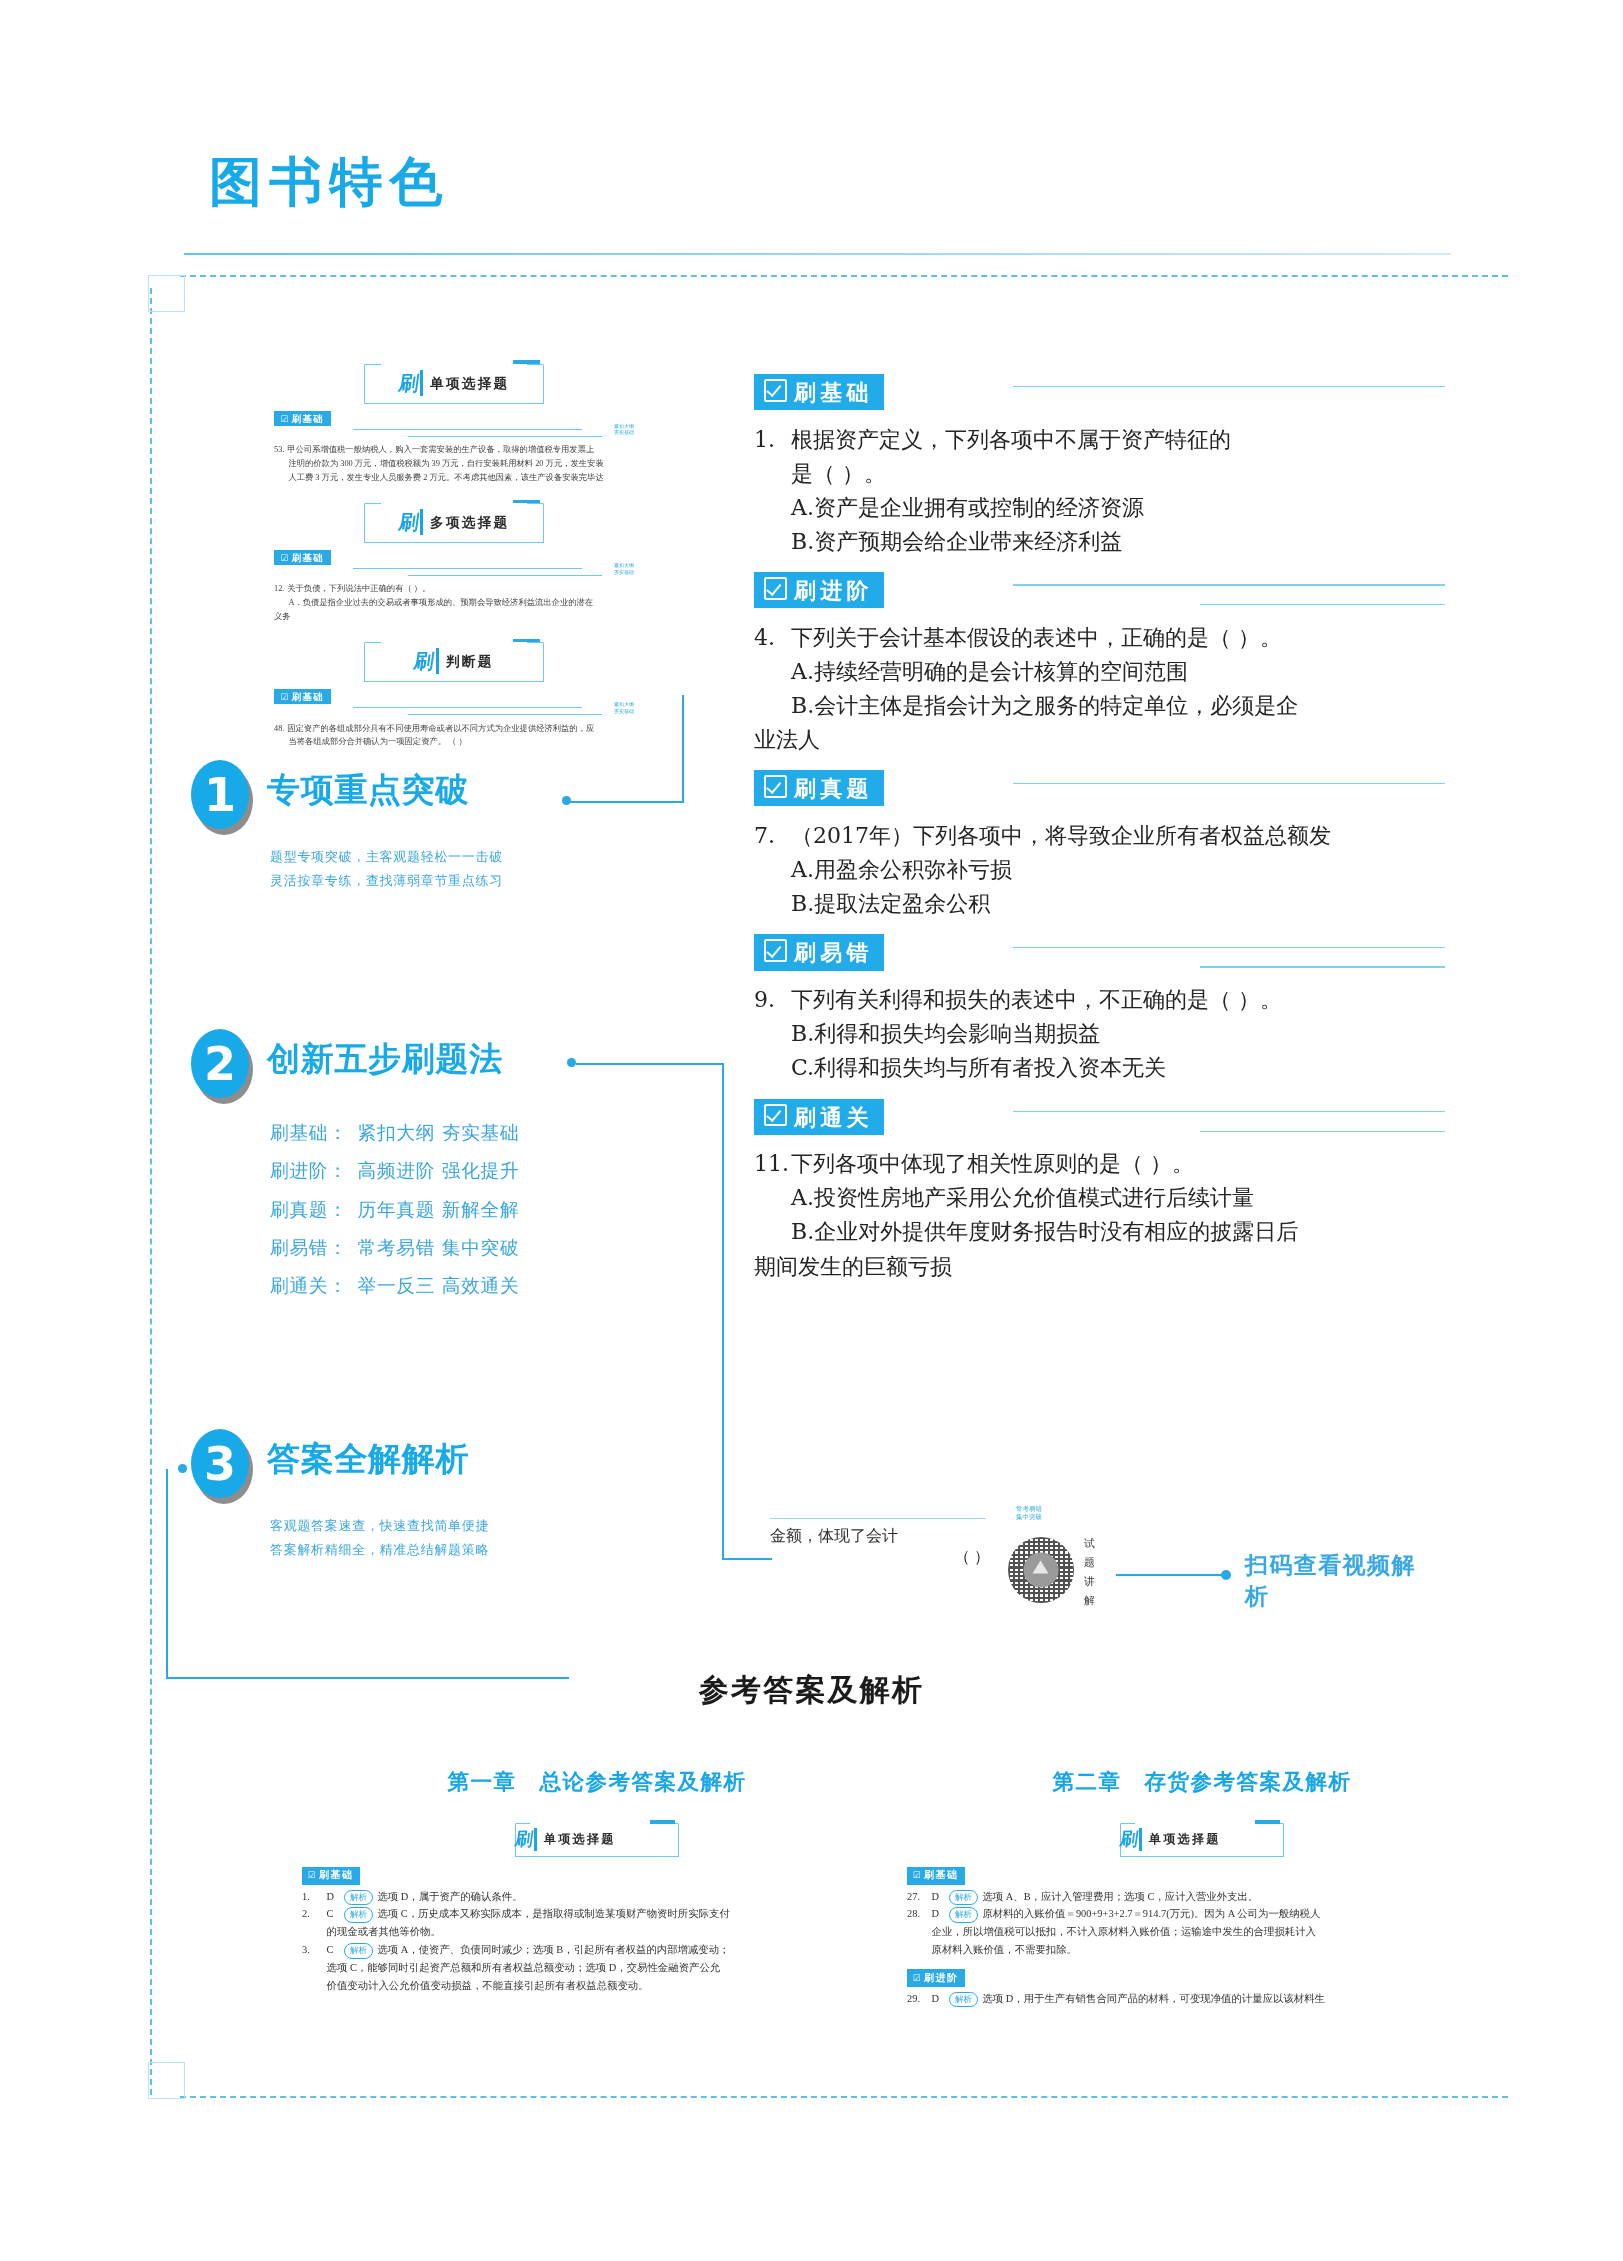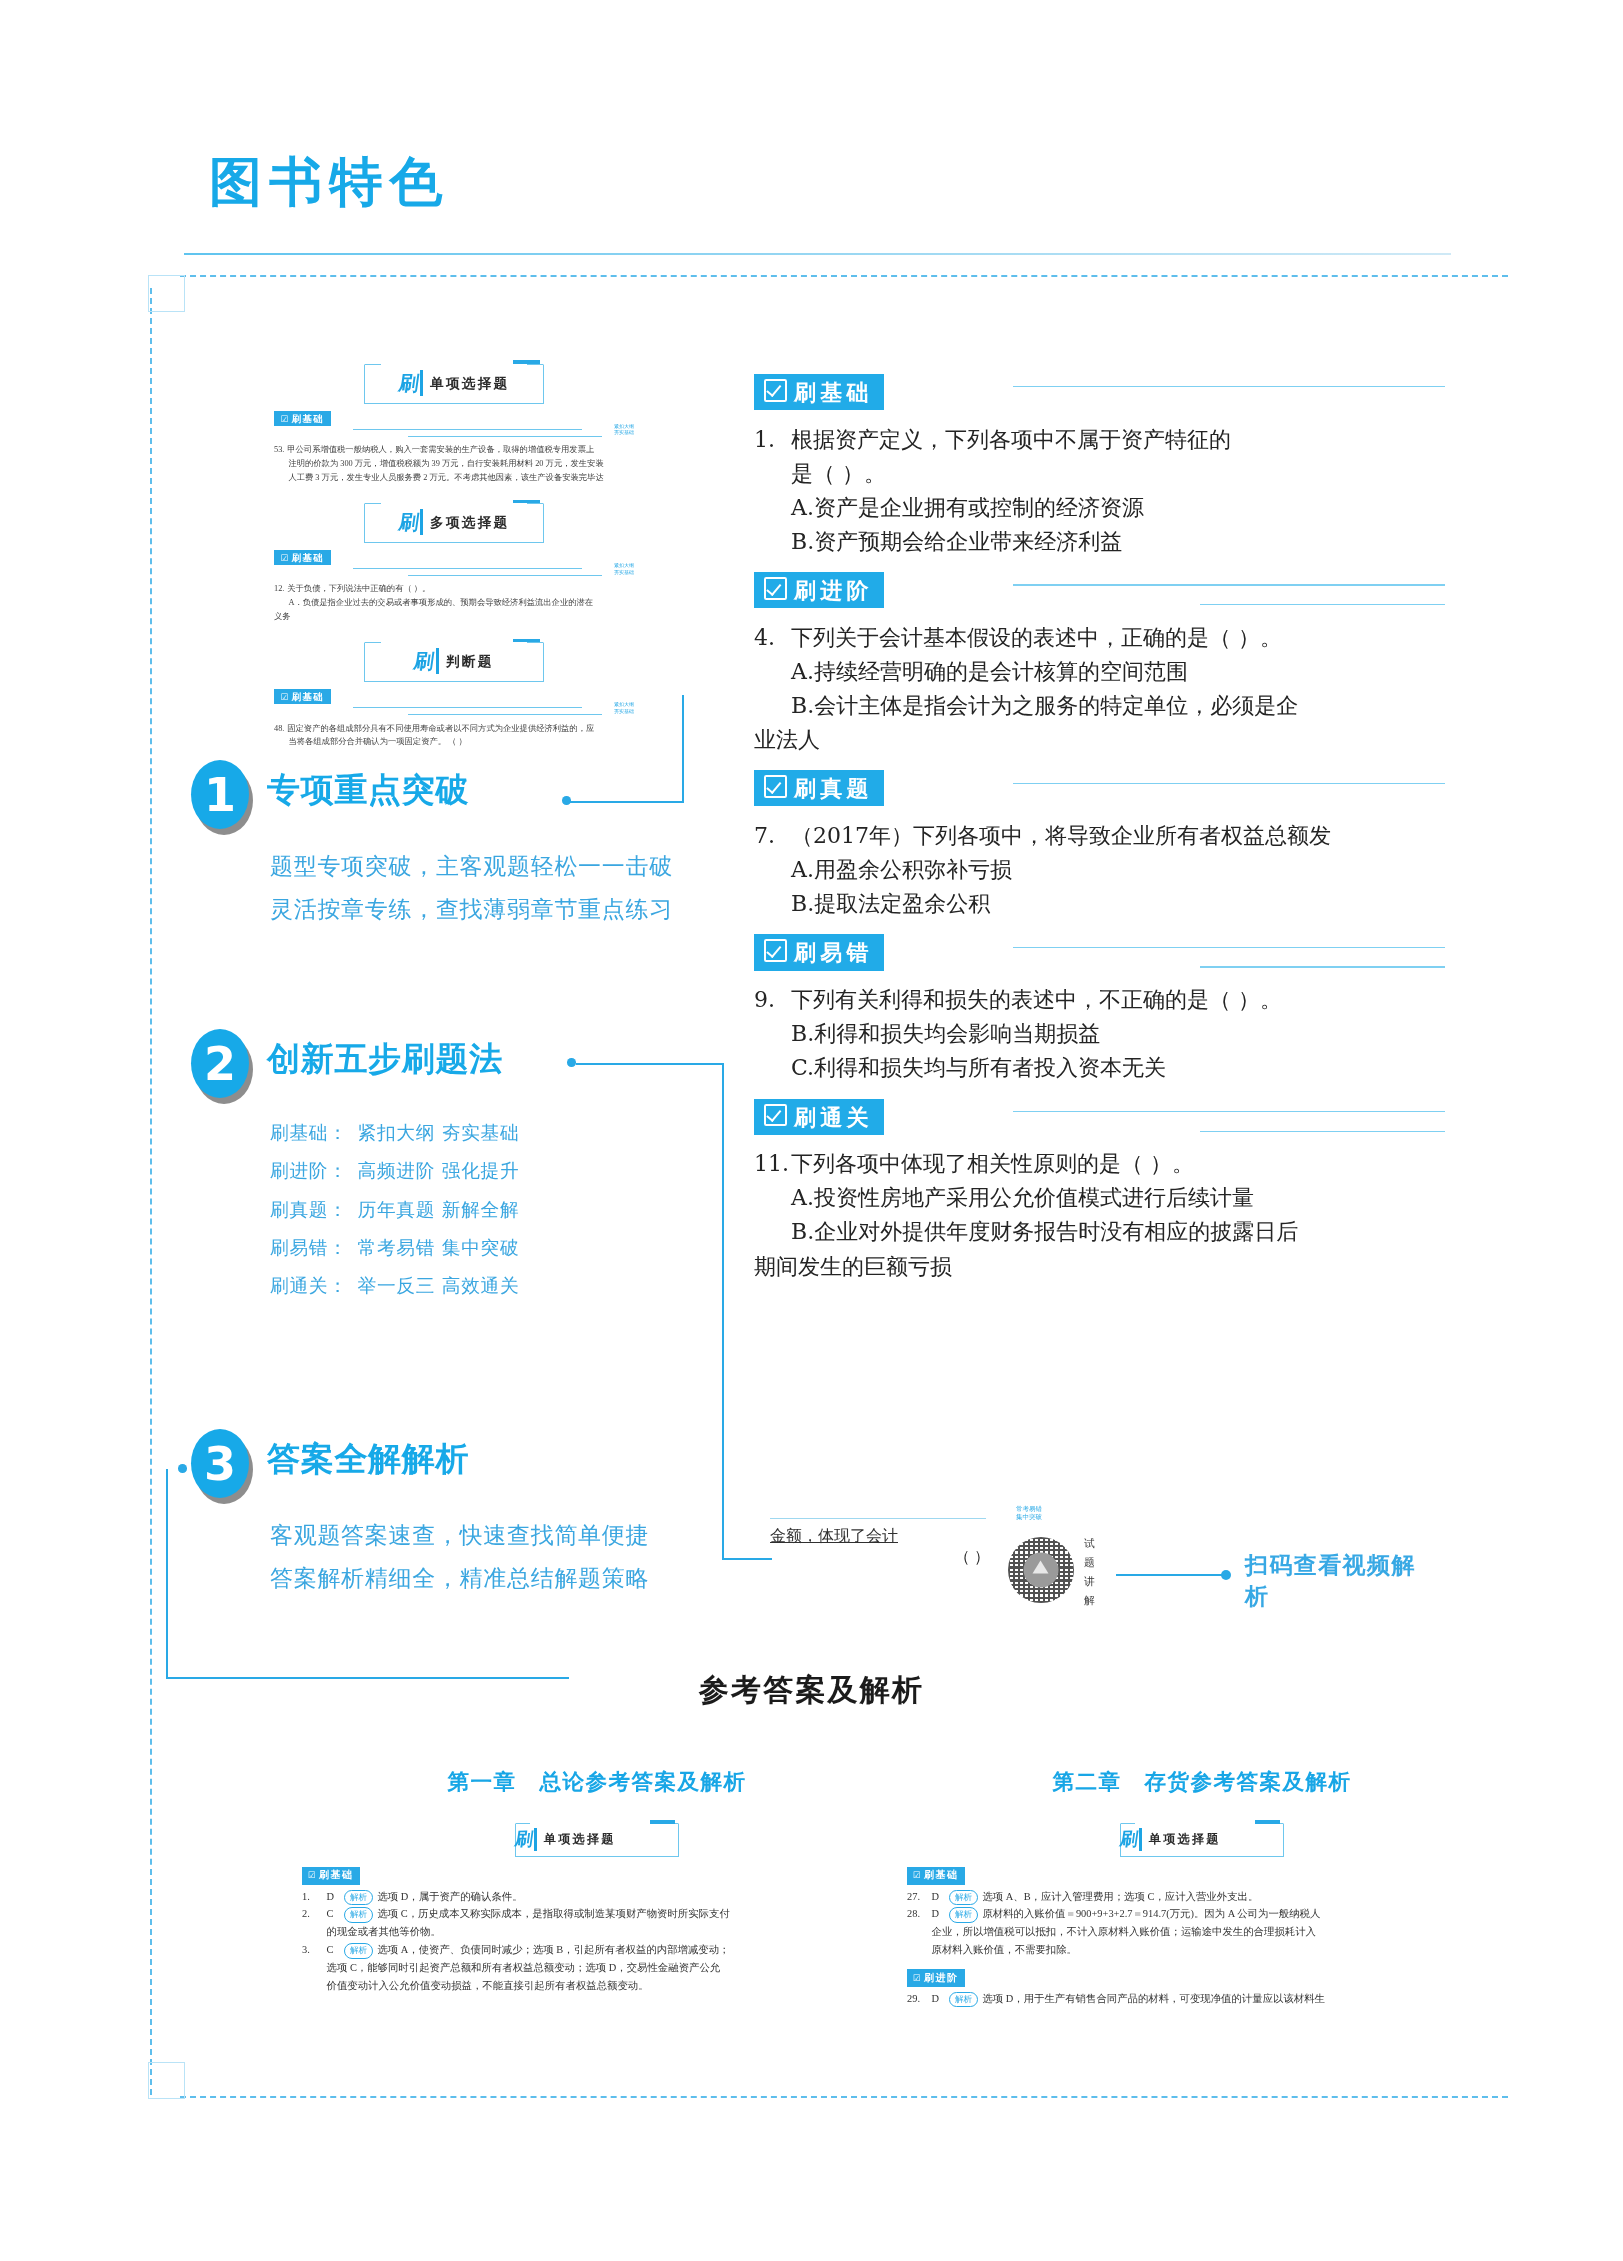--- a/index.html
+++ b/index.html
@@ -80,21 +80,21 @@
      background:#17a9e8;border-radius:50%;}
   .fnum .d{position:absolute;left:0;top:0;width:58px;height:69px;color:#fff;
      font-family:"DejaVu Sans",sans-serif;font-size:46px;font-weight:bold;
      display:flex;align-items:center;justify-content:center;}
   .ftitle{
     display:inline-block;vertical-align:top;margin-left:14px;margin-top:11.5px;
     font-family:"DejaVu Sans",sans-serif;font-size:33px;font-weight:bold;
     color:#17a9e8;letter-spacing:0.7px;line-height:1.1;
   }
   .flines{margin:10px 0 0 79px;}
-  .fline{font-size:23px;color:#3aa6e0;line-height:1.85;letter-spacing:0.7px;
+  .fline{font-size:13px;color:#3aa6e0;line-height:1.85;letter-spacing:0.7px;
      font-family:"DejaVu Serif",serif;}
   .fstep{font-size:18.7px;color:#3aa6e0;line-height:2.05;letter-spacing:0.7px;
      font-family:"DejaVu Serif",serif;}
   .fstep .k{margin-right:10px;}
 
   
   .qcol{position:absolute;left:754px;top:374px;width:691px;}
   .qblock{margin-bottom:13px;}
   .badge{
     display:inline-block;background:#21abe8;color:#ffffff;
@@ -117,21 +117,21 @@
   .qtext{font-size:22px;line-height:1.55;color:#242424;margin-top:5.8px;
      font-family:"DejaVu Serif",serif;}
   .qtext .stem{display:block;text-indent:0;padding-left:37px;position:relative;}
   .qtext .stem .no{position:absolute;left:0;top:0;}
   .qtext .opt{display:block;padding-left:37px;}
 
   
   .scanrow{position:absolute;left:770px;top:1505px;width:648px;height:94px;}
   .scan-frag{position:absolute;left:0;top:13px;width:220px;}
   .scan-frag .ln{height:1px;background:#9fd8f0;width:216px;}
-  .scan-frag .t1{font-size:16px;color:#303030;margin-top:7.2px;text-decoration:underline;}
+  .scan-frag .t1{font-size:16px;color:#303030;margin-top:7.2px;}
   .scan-frag .t2{font-size:16px;color:#303030;text-align:right;}
   .scan-note{position:absolute;left:246px;top:0;font-size:6.5px;color:#29a9e6;
      line-height:1.3;font-family:"DejaVu Sans",sans-serif;}
   .qr{position:absolute;left:238px;top:32px;width:66px;height:66px;}
   .qr .m{position:absolute;inset:0;background:
      repeating-linear-gradient(0deg,#2b2b2b 0 2.2px,transparent 2.2px 4.3px),
      repeating-linear-gradient(90deg,#2b2b2b 0 2.2px,transparent 2.2px 5px);
      opacity:.82;border-radius:33px;}
   .qr .ctr{position:absolute;left:50%;top:50%;transform:translate(-50%,-50%);
      width:35px;height:35px;background:#9a9a9a;border-radius:50%;}

